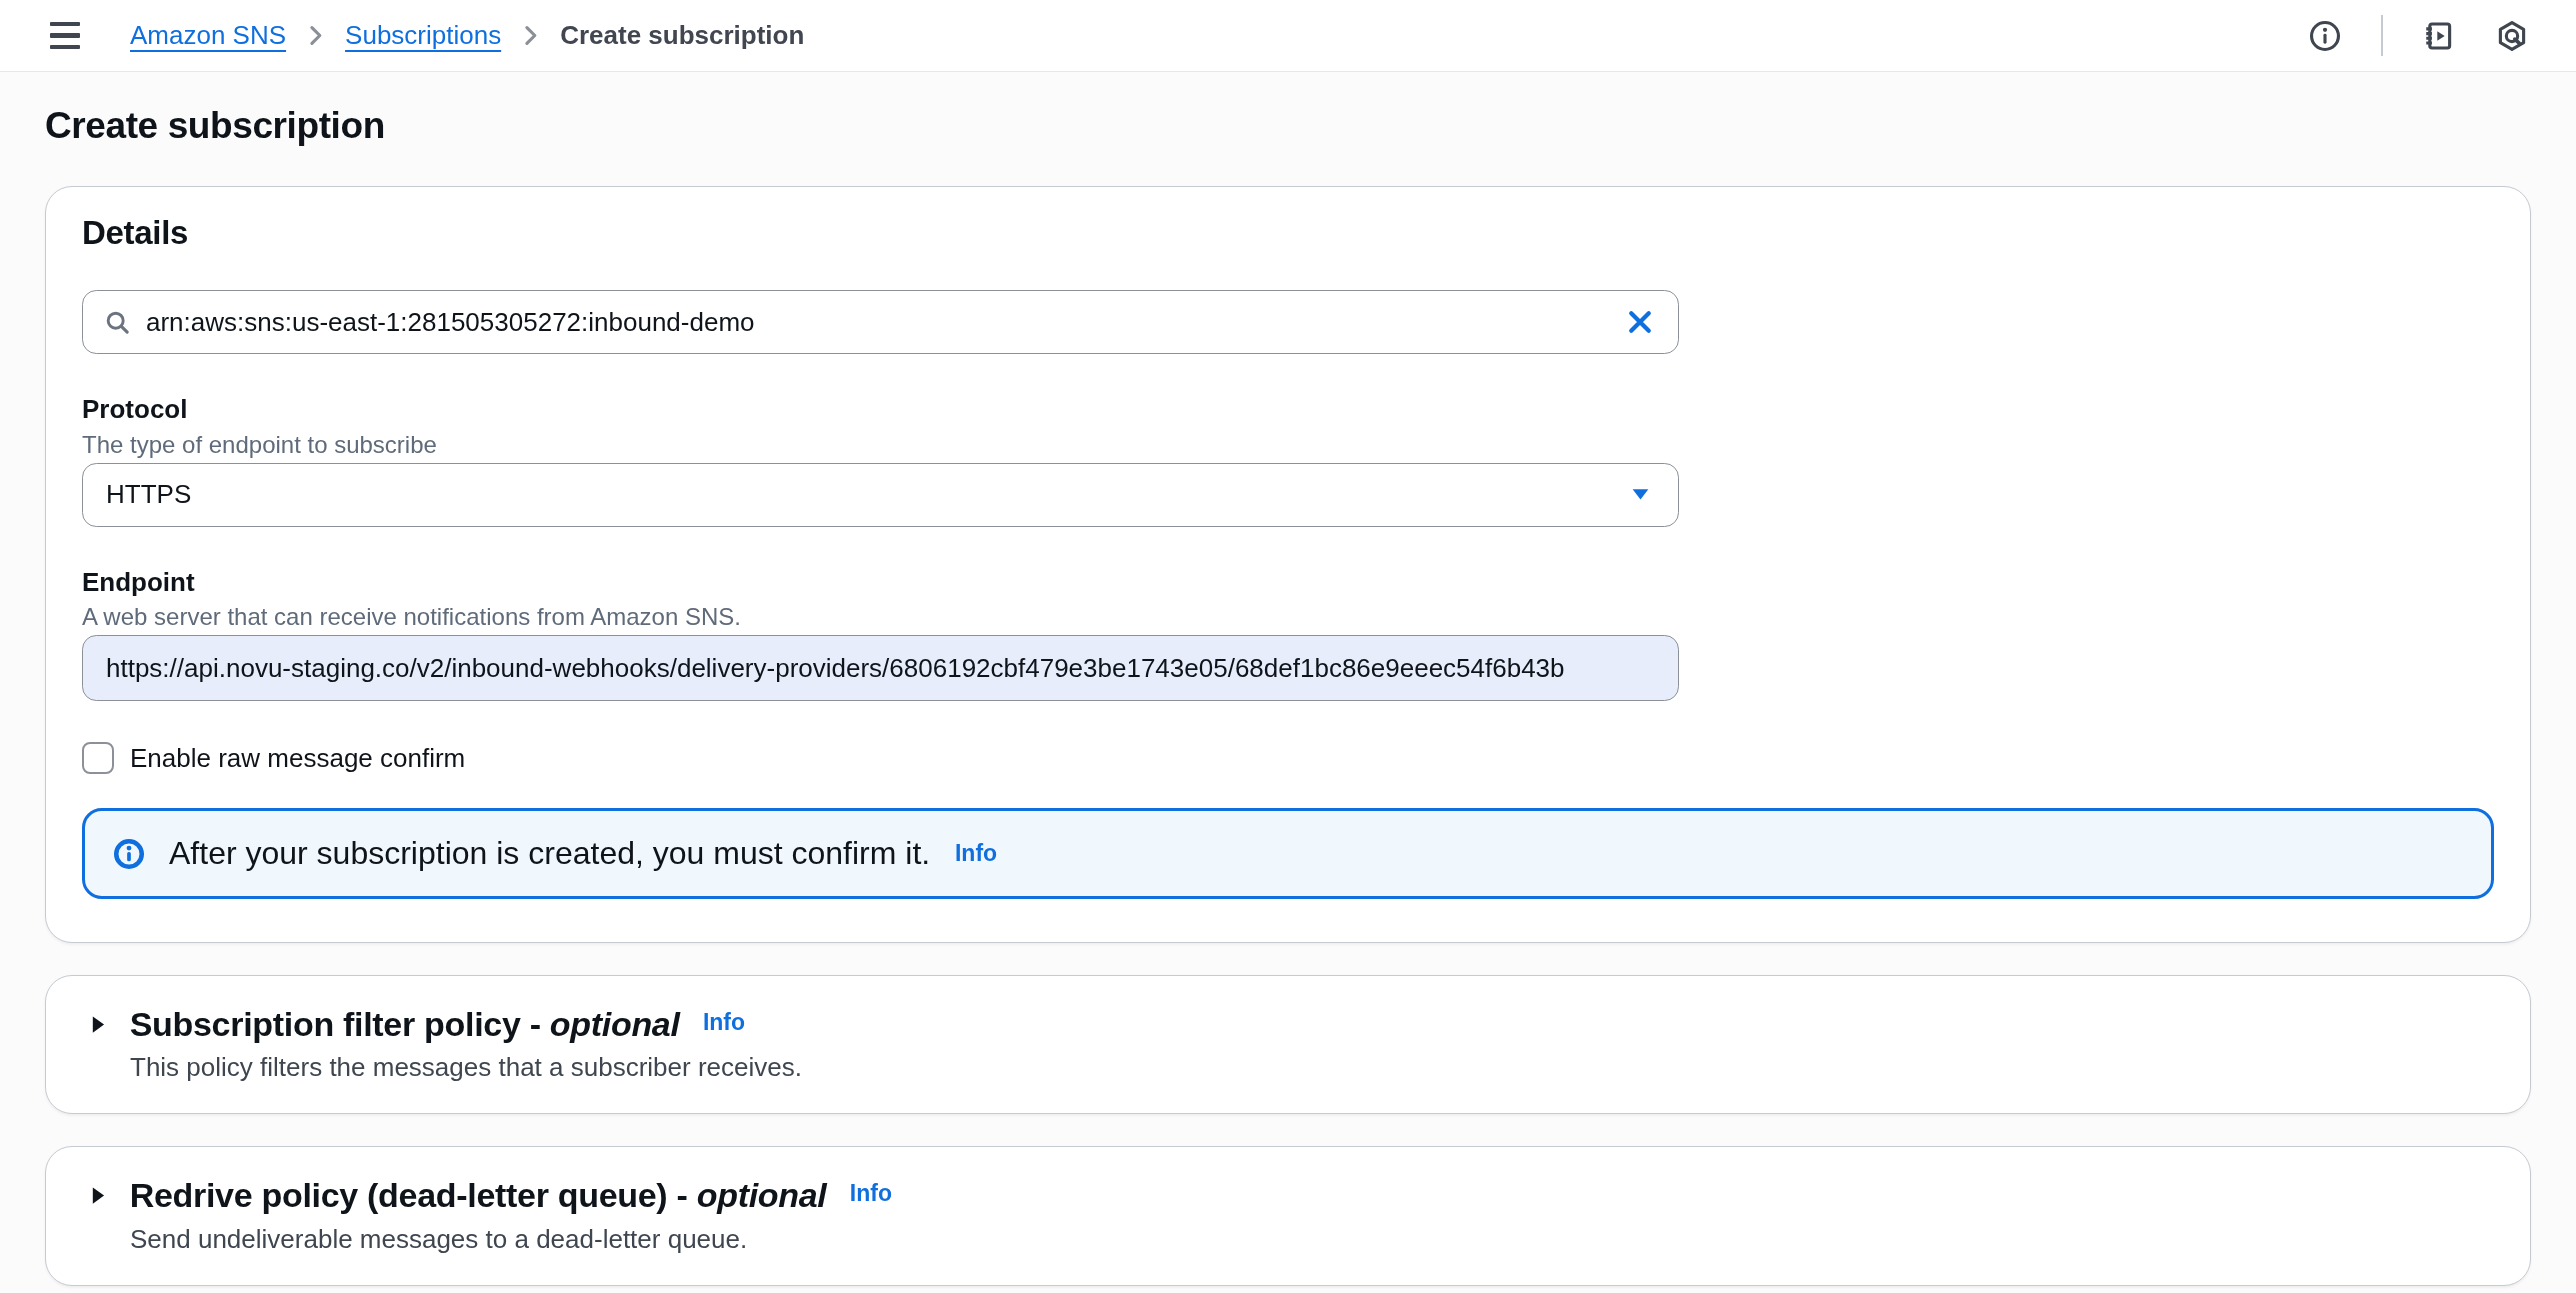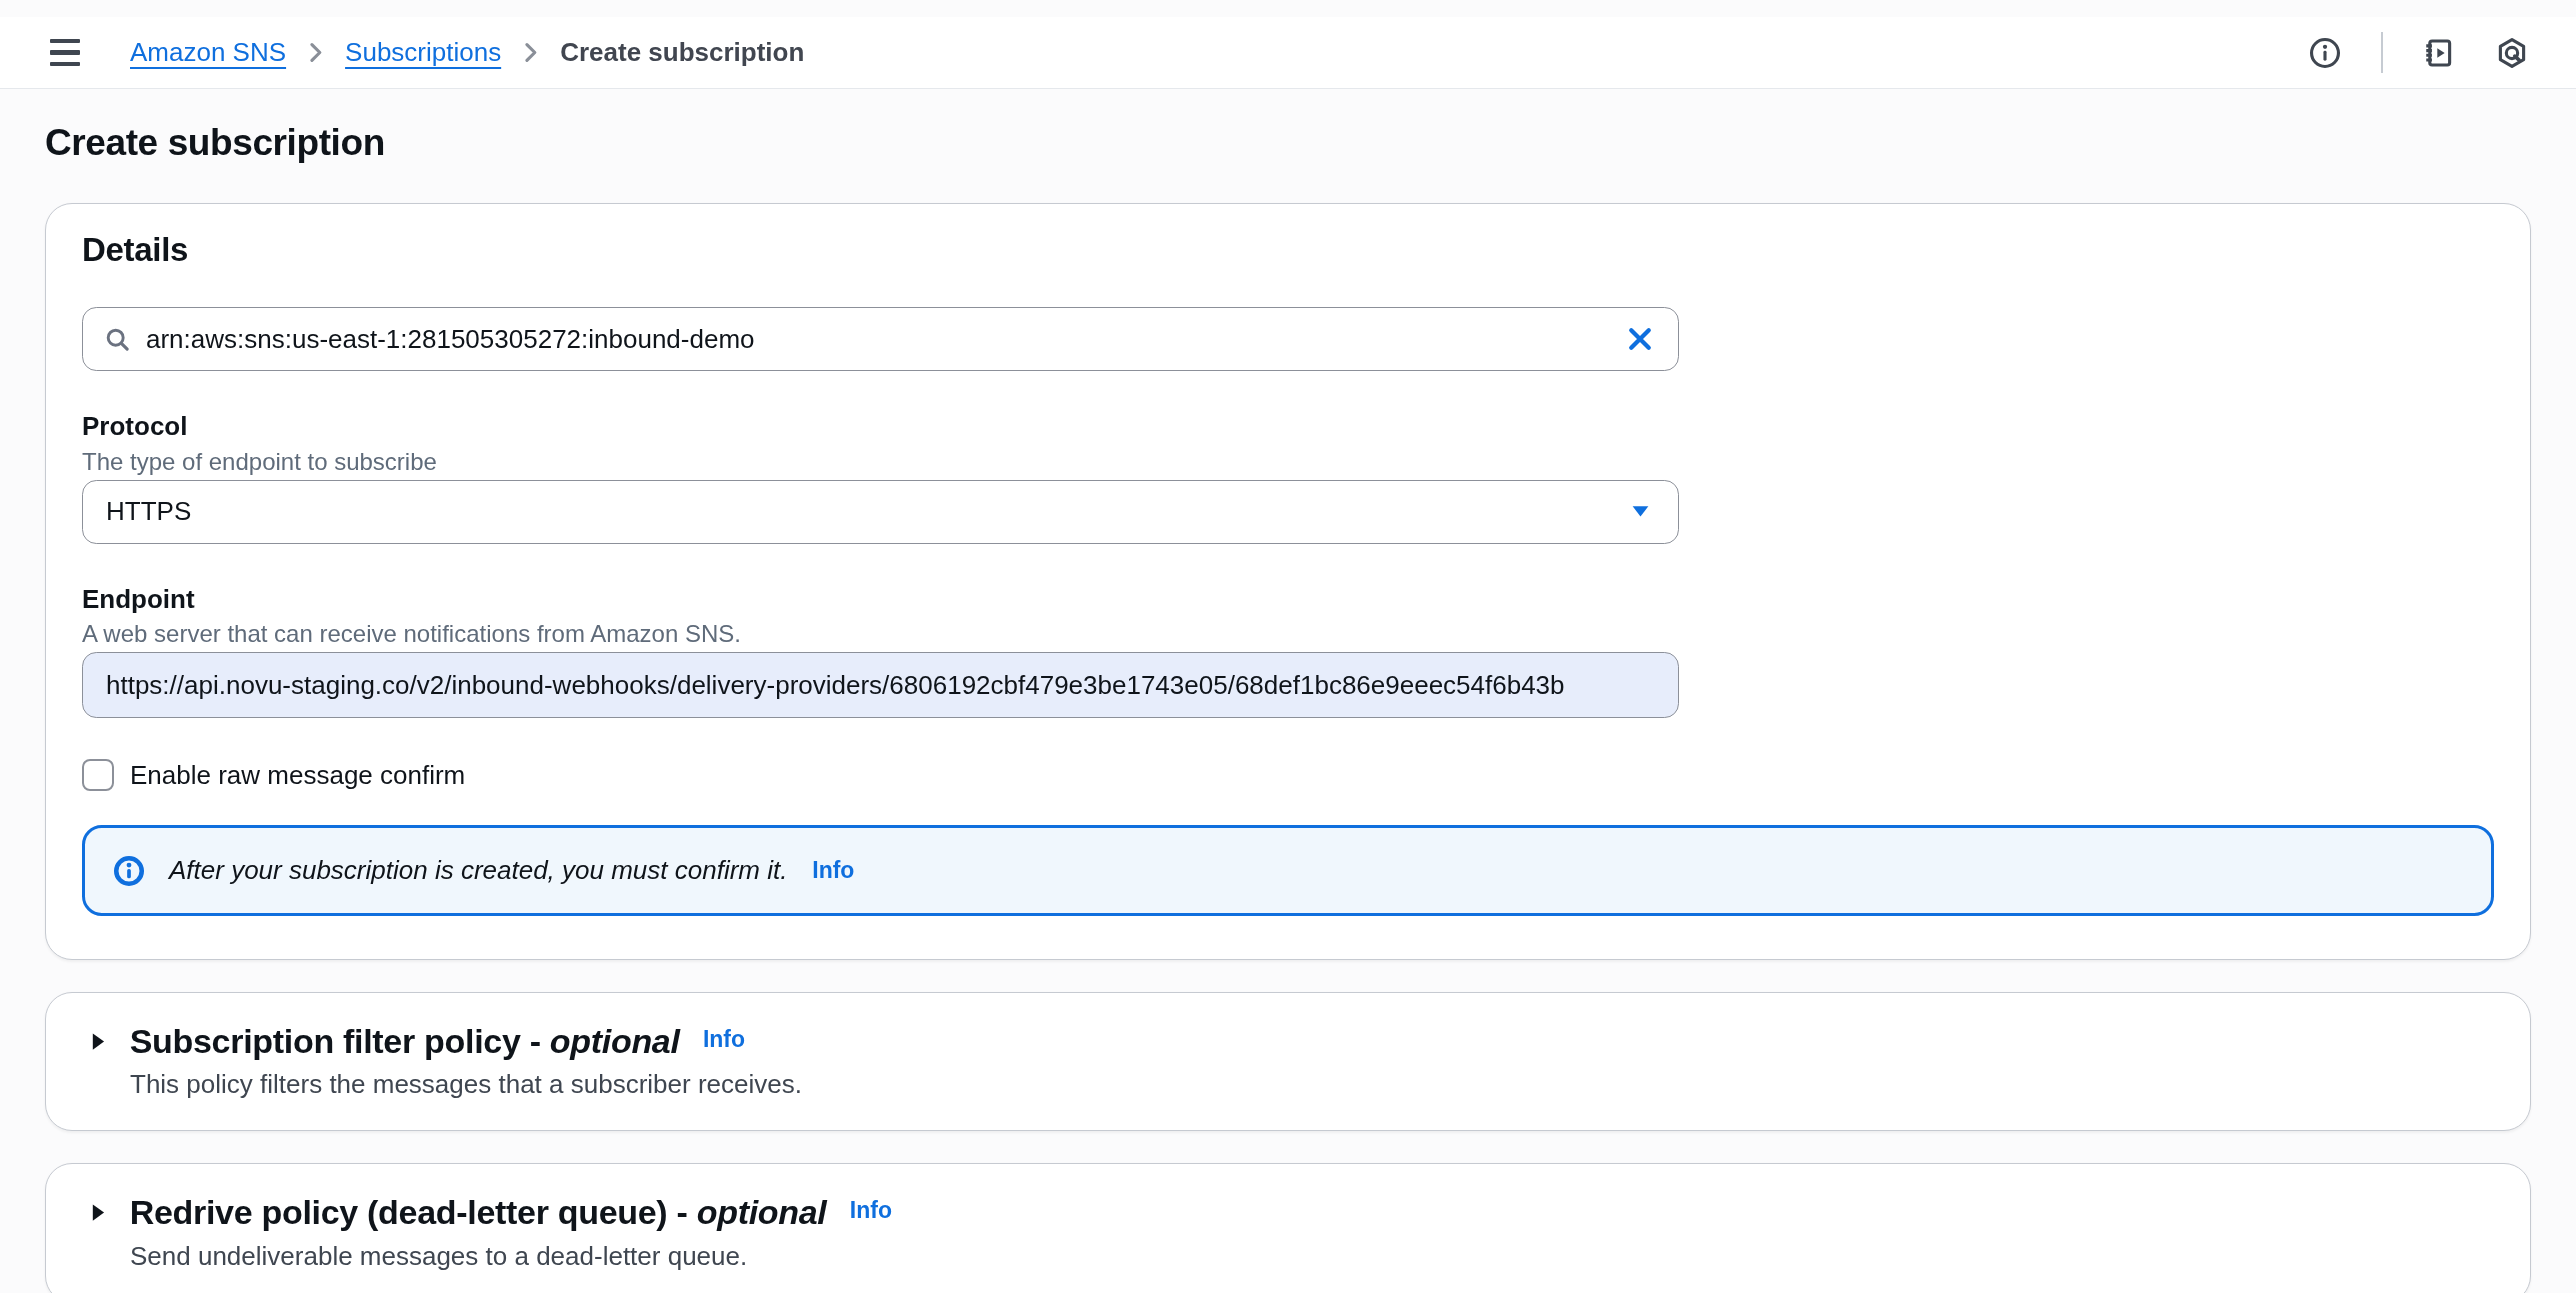--- a/index.html
+++ b/index.html
@@ -9,21 +9,20 @@
     background: #fbfbfc;
     color: #0f141a;
   }
 
   
   .topbar {
     height: 72px; background: #ffffff;
     border-bottom: 1.8px solid #e5e8ec;
     display: flex; align-items: center;
     padding: 0 47px 0 50px;
-    margin-top: 17px;
   }
   .hamburger { width: 30px; display: flex; flex-direction: column; gap: 7.2px; cursor: pointer; }
   .hamburger span { display: block; height: 4.5px; background: #3f4650; border-radius: 0.9px; }
   .breadcrumb { display: flex; align-items: center; margin-left: 50px; font-size: 26px; gap: 18px; }
   .crumb-link { color: #0f6fde; text-decoration: underline; text-underline-offset: 6.3px; cursor: pointer; }
   .crumb-sep { display: flex; align-items: center; }
   .crumb-current { color: #414650; font-weight: bold; }
   .topbar-right { margin-left: auto; display: flex; align-items: center; gap: 39px; }
   .topbar-icon { width: 34px; height: 34px; display: flex; align-items: center; justify-content: center; cursor: pointer; }
   .topbar-divider { width: 1.8px; height: 41px; background: #c6cbd2; }
@@ -63,21 +62,21 @@
 
   .checkbox-row { margin-top: 41px; display: flex; align-items: center; gap: 16px; }
   .checkbox { width: 32px; height: 32px; border: 2.7px solid #8c9099; border-radius: 8px; background: #fff; cursor: pointer; }
   .checkbox-label { font-size: 26px; }
 
   .alert {
     margin-top: 34px; height: 91px;
     border: 3.6px solid #0f6fde; border-radius: 19.7px; background: #f0f7fd;
     display: flex; align-items: center; padding: 0 27px; gap: 23px;
   }
-  .alert-text { font-size: 26px; color: #0f141a; font-style: italic; }
+  .alert-text { font-size: 32px; color: #0f141a; }
   .info-link { color: #0f6fde; font-weight: bold; font-size: 23px; cursor: pointer; }
   .alert .info-link { margin-left: 1.8px; }
 
   
   .section-card { margin-top: 32px; padding: 29px 36px 30px 39px; }
   .section-header { display: flex; align-items: center; gap: 19.7px; cursor: pointer; }
   .expander-caret { flex: 0 0 auto; display: flex; }
   .section-title { font-size: 34px; font-weight: bold; letter-spacing: -0.3px; }
   .section-title .optional { font-style: italic; }
   .section-header .info-link { align-self: flex-start; margin-top: 3.6px; margin-left: 3.6px; }

